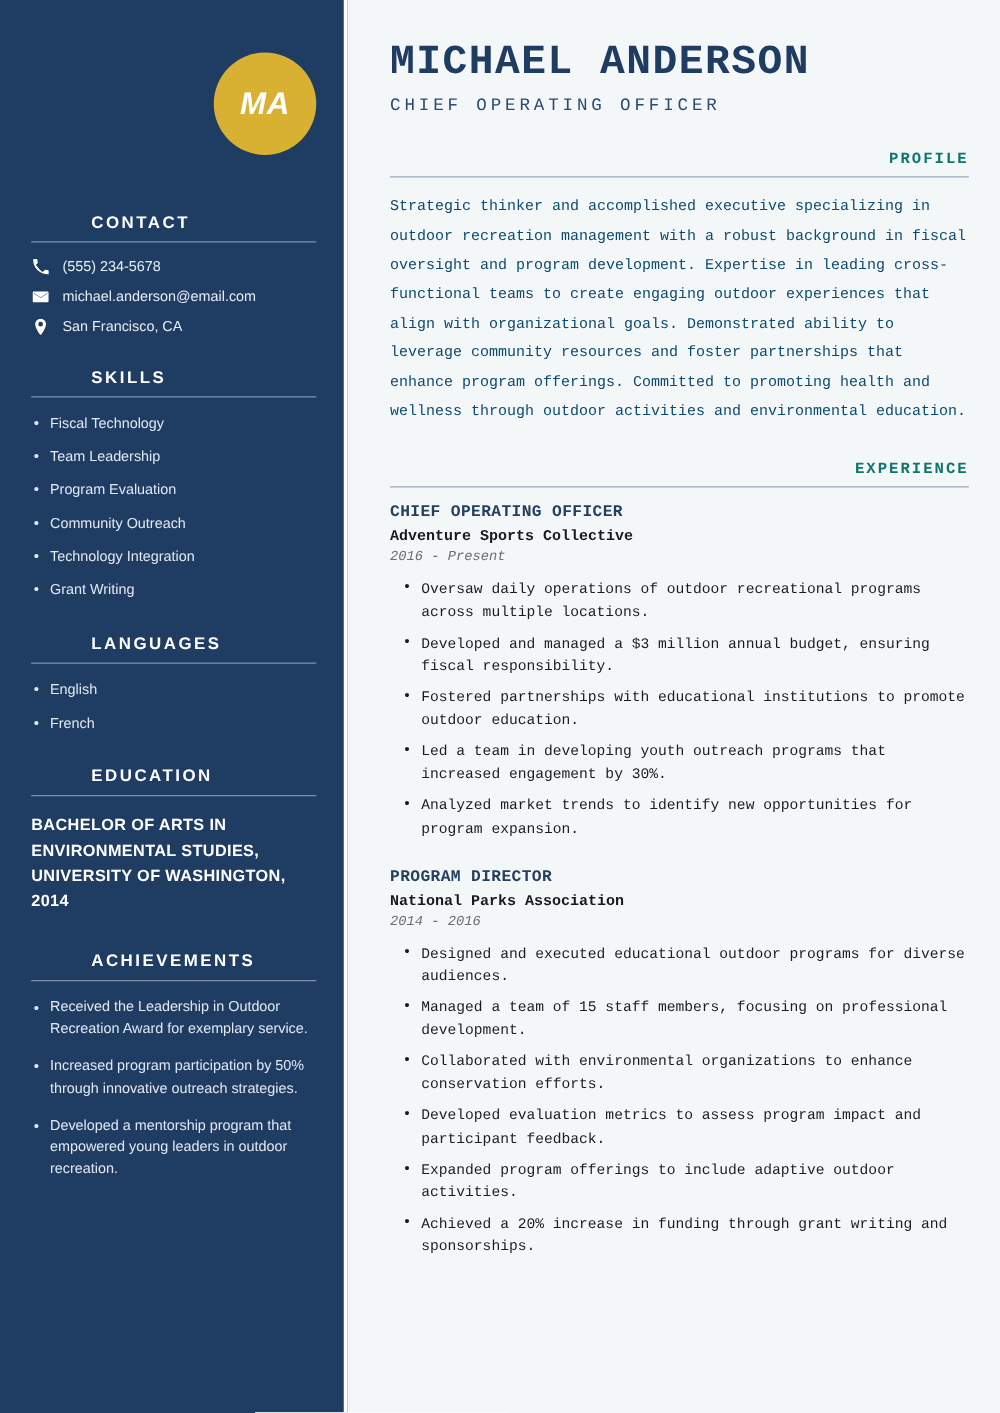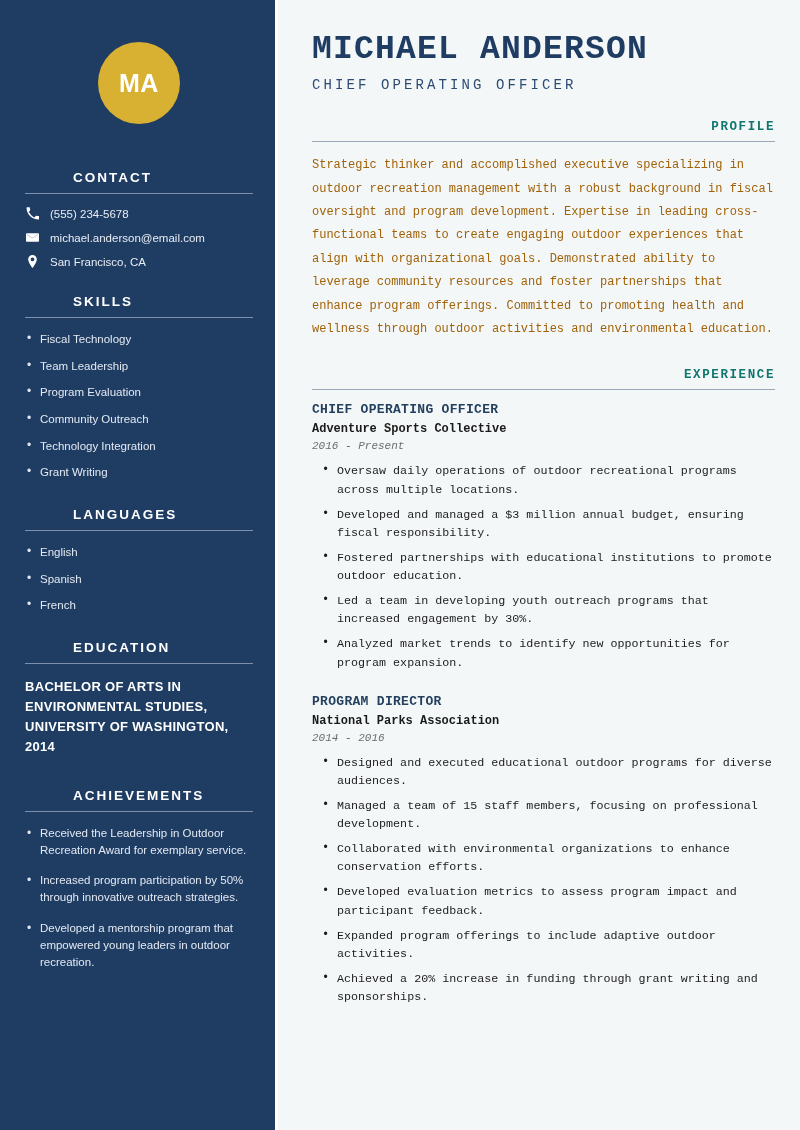--- a/index.html
+++ b/index.html
@@ -32,23 +32,24 @@
   .sidebar::after {
     content: "";
     position: absolute;
     top: 0; right: 0; bottom: 0;
     width: 3px;
     background: #ffffff;
   }
 
   .avatar-wrap {
     display: flex;
-    justify-content: center;
+    justify-content: flex-end;
     padding-top: 42px;
     padding-bottom: 46px;
+    font-style: italic;
   }
   .avatar {
     width: 82px;
     height: 82px;
     border-radius: 50%;
     background: #d8b133;
     color: #ffffff;
     display: flex;
     align-items: center;
     justify-content: center;
@@ -155,21 +156,21 @@
   }
   .main-rule {
     height: 1px;
     background: #9aa8b8;
     margin-bottom: 12px;
   }
 
   .profile-text {
     font-size: 12px;
     line-height: 1.95;
-    color: #a16207;
+    color: #0c4a6e;
   }
 
   .job { margin-bottom: 4px; }
   .job + .job { margin-top: 22px; }
 
   .job-title {
     font-size: 13px;
     font-weight: bold;
     letter-spacing: 0.3px;
     color: #24405f;
@@ -260,21 +261,20 @@
         <li>Technology Integration</li>
         <li>Grant Writing</li>
       </ul>
     </section>
 
     <section class="side-section">
       <div class="side-heading">LANGUAGES</div>
       <div class="side-rule"></div>
       <ul class="side-list">
         <li>English</li>
-        <li>Spanish</li>
         <li>French</li>
       </ul>
     </section>
 
     <section class="side-section">
       <div class="side-heading">EDUCATION</div>
       <div class="side-rule"></div>
       <div class="edu-text">BACHELOR OF ARTS IN ENVIRONMENTAL STUDIES, UNIVERSITY OF WASHINGTON, 2014</div>
     </section>
 

